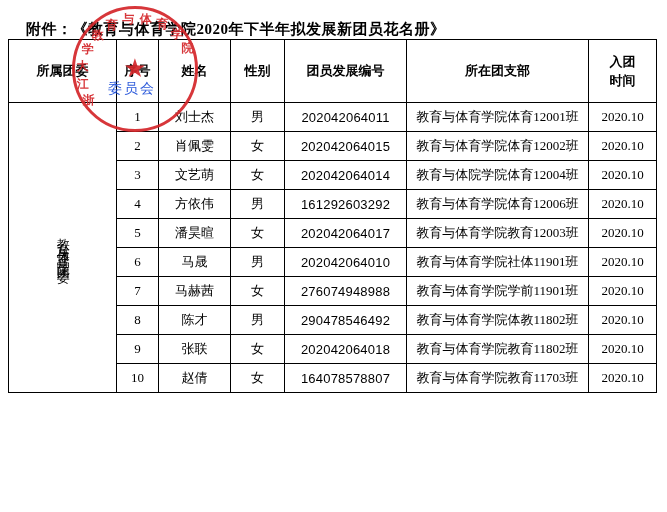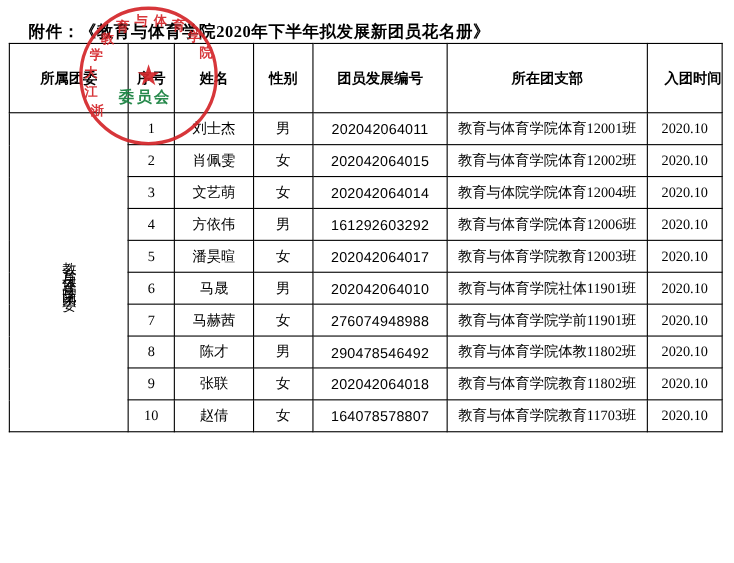--- a/index.html
+++ b/index.html
@@ -61,21 +61,21 @@
   .col-unit    { width: 108px; }
   .col-index   { width: 42px; }
   .col-name    { width: 72px; }
   .col-gender  { width: 54px; }
   .col-code    { width: 122px; }
   .col-branch  { width: 182px; }
   .col-time    { width: 68px; }
 
   .hdr-stack {
     display: flex;
-    flex-direction: row;
+    flex-direction: column;
     justify-content: flex-end;
     align-items: center;
     line-height: 1.5;
   }
   .vertical-unit {
     writing-mode: vertical-rl;
     text-orientation: upright;
     letter-spacing: 4px;
     font-size: 13px;
     line-height: 1.1;
@@ -124,23 +124,23 @@
     color: #d4262a;
     transform-origin: 0 0;
     white-space: nowrap;
   }
   .seal .bottom-text {
     position: absolute;
     width: 120px;
     text-align: center;
     top: 74px;
     left: 0;
-    color: #15803d;
+    color: #1d4ed8;
     font-size: 14px;
-    font-weight: bold;
+    font-weight: normal;
     letter-spacing: 2px;
   }
 </style>
 </head>
 <body>
 
 <div class="page">
 
   <div class="attach-line">附件：《教育与体育学院2020年下半年拟发展新团员花名册》</div>
 

